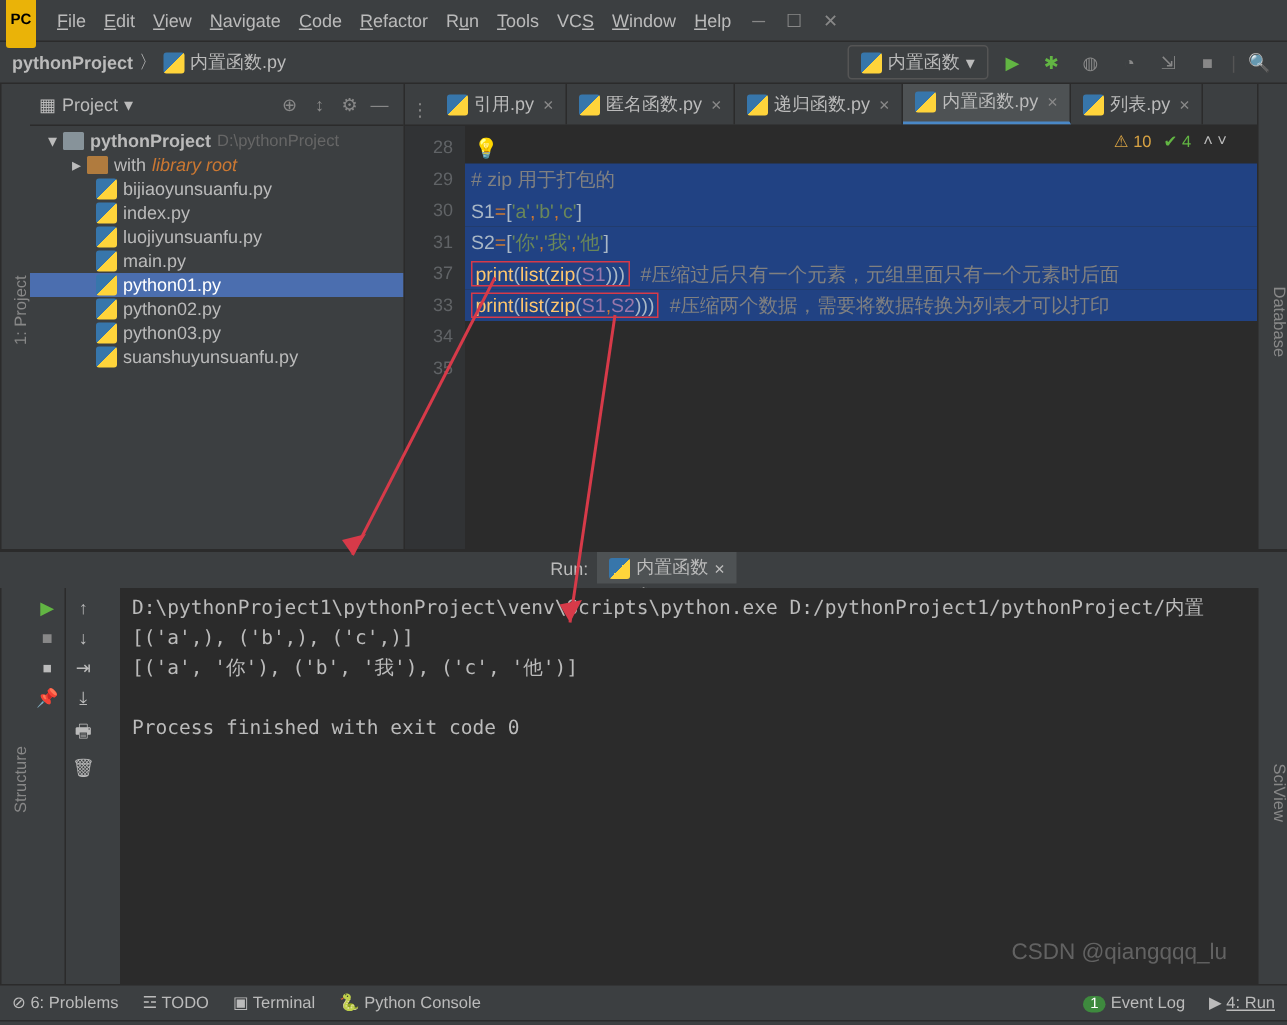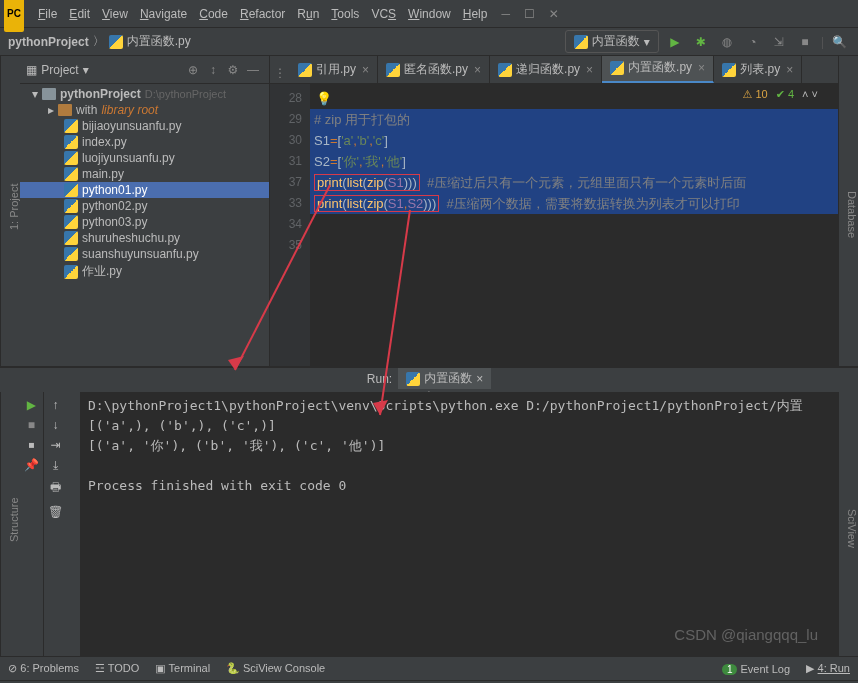--- a/index.html
+++ b/index.html
@@ -166,31 +166,21 @@
           <span>python02.py</span>
         </div>
         <div class="tree-item ">
           <span class="tree-indent" style="width:36px"></span>
           <span class="py-icon"></span> 
           <span>python03.py</span>
         </div>
         <div class="tree-item ">
           <span class="tree-indent" style="width:36px"></span>
           <span class="py-icon"></span> 
-          <span>shuruheshuchu.py</span>
-        </div>
-        <div class="tree-item ">
-          <span class="tree-indent" style="width:36px"></span>
-          <span class="py-icon"></span> 
           <span>suanshuyunsuanfu.py</span>
-        </div>
-        <div class="tree-item ">
-          <span class="tree-indent" style="width:36px"></span>
-          <span class="py-icon"></span> 
-          <span>作业.py</span>
         </div>
       </div>
   </div>
   <div class="editor-area">
     <div class="editor-tabs" id="editor-tabs">
       <span class="icon-btn" style="padding:0 6px;color:#888">⋮</span>
     <div class="etab">
           <span class="py-icon"></span>
           <span>引用.py</span>
           <span class="close">×</span>
@@ -292,21 +282,21 @@
     <div class="right-stripe" style="width:20px">
       <span>SciView</span>
     </div>
   </div>
 </div>
 
 <div class="bottom-bar">
   <span>⊘ <span>6: Problems</span></span>
   <span>☲ <span>TODO</span></span>
   <span>▣ <span>Terminal</span></span>
-  <span>🐍 <span>SciView Console</span></span>
+  <span>🐍 <span>Python Console</span></span>
   <div class="spacer"></div>
   <span><span class="badge-green">1</span> <span>Event Log</span></span>
   <span>▶ <u>4: Run</u></span>
 </div>
 
 <div class="status-bar">
 
   <div style="flex:1"></div>
 
 </div>

